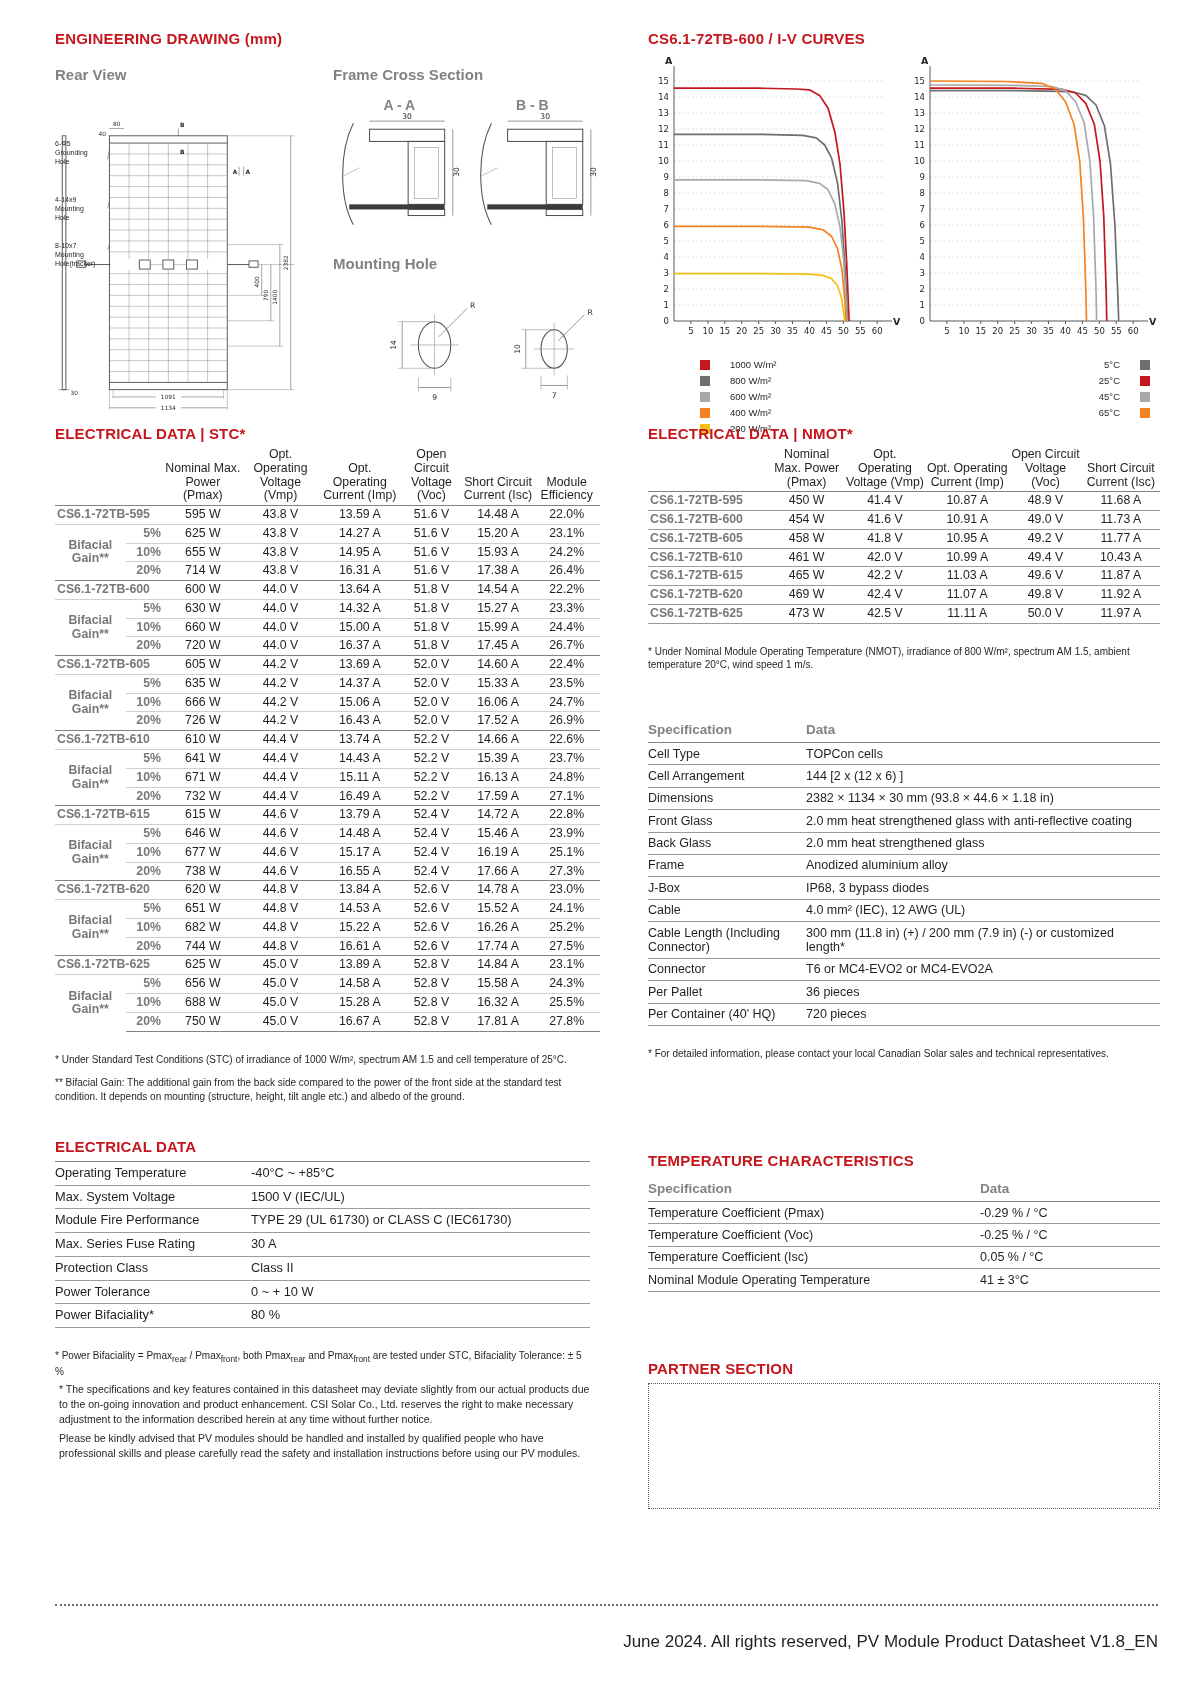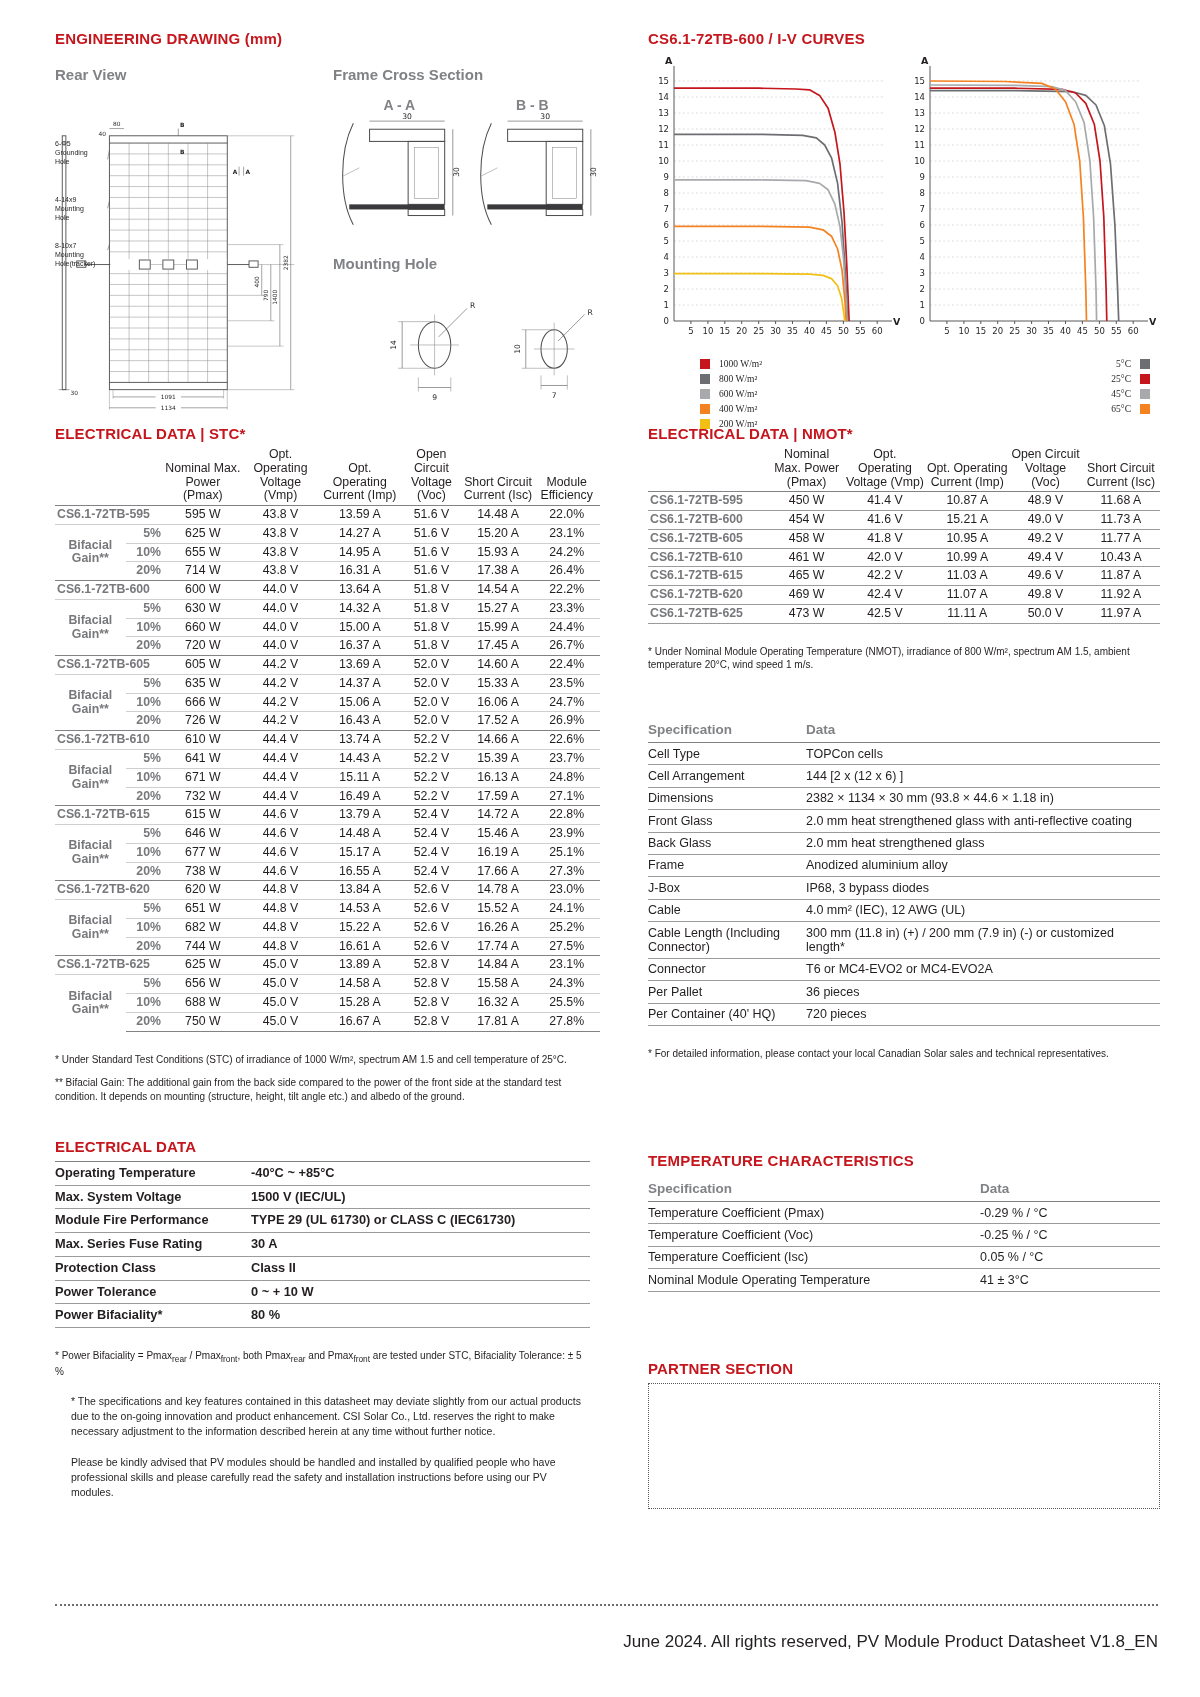--- a/index.html
+++ b/index.html
@@ -19,43 +19,43 @@
   .datatable th.model{color:#77787b;font-weight:bold;text-align:left;padding-left:2px;}
   .datatable th.gainlabel{color:#77787b;font-weight:bold;line-height:1.1;}
   .datatable th.pct{color:#77787b;font-weight:bold;text-align:right;padding-right:3px;}
   .nmot tbody th{color:#77787b;font-weight:bold;text-align:left;padding-left:2px;}
   .nmot tbody th,.nmot tbody td{border-top:1px solid #9b9b9e;}
   .nmot tbody tr:last-child th,.nmot tbody tr:last-child td{border-bottom:1px solid #9b9b9e;}
 
   .kv th{color:#808285;font-weight:bold;text-align:left;font-size:13.5px;padding:2px 0 5px;border-bottom:1px solid #808285;}
   .kv td{font-size:12.5px;text-align:left;border-bottom:1px solid #9b9b9e;padding:3.5px 6px 3.5px 0;line-height:1.15;vertical-align:top;margin-top:20px;}
   .plain{border-top:1px solid #808285;}
-  .plain td{font-size:12.8px;text-align:left;border-bottom:1px solid #9b9b9e;padding:4px 6px 4px 0;line-height:1.15;font-weight:bold;}
+  .plain td{font-size:12.8px;text-align:left;border-bottom:1px solid #9b9b9e;padding:4px 6px 4px 0;line-height:1.15;}
 
   .fn{font-size:10px;line-height:1.35;margin-top:21px;}
-  .note{font-size:10.5px;line-height:1.42;margin:16px;}
+  .note{font-size:10.5px;line-height:1.42;margin:4px;}
 
   
   .outline{fill:none;stroke:#4d4d4f;stroke-width:1;}
   .med{fill:none;stroke:#4d4d4f;stroke-width:1;}
   .thin{stroke:#808285;stroke-width:.5;}
   .dim{stroke:#58585a;stroke-width:.6;fill:none;}
   .dimtxt{font:6.5px "DejaVu Sans",sans-serif;fill:#231f20;}
   .marker{font:bold 6.5px "DejaVu Sans",sans-serif;fill:#231f20;}
   .callout{position:absolute;width:60px;font-size:7px;line-height:1.25;color:#231f20;white-space:pre-line;border-bottom:0;}
 
   
   .charts{display:flex;gap:4px;margin-top:8px;}
   .charts svg{display:block;}
   .grid{stroke:#c7c8ca;stroke-width:.6;stroke-dasharray:2 2.4;}
   .axis{stroke:#58585a;stroke-width:1;fill:none;}
   .tick{font:8.5px "DejaVu Sans",sans-serif;fill:#231f20;}
   .axlbl{font:bold 9.5px "DejaVu Sans",sans-serif;fill:#231f20;}
   .legends{display:flex;justify-content:space-between;margin-top:2px;padding:0 10px 0 52px;}
-  .leg-row{display:flex;align-items:flex-start;margin-bottom:5px;gap:9px;font-family:Liberation Serif, serif;}
+  .leg-row{display:flex;align-items:flex-end;margin-bottom:5px;gap:20px;}
   .leg-right .leg-row{justify-content:flex-end;}
   .sq{width:10px;height:10px;display:inline-block;}
   .leg-lbl{font-size:9.5px;color:#231f20;}
 
   .partner-box{margin-top:6px;height:124px;border:1.5px dotted #58585a;}
   #dotted-sep{position:absolute;left:55px;top:1604px;width:1103px;height:0;border-top:2px dotted #6d6e71;}
   #footer{position:absolute;right:42px;top:1632px;font-size:17px;color:#231f20;}
 </style>
 </head>
 <body>
@@ -732,21 +732,21 @@
             <td>450 W</td>
             <td>41.4 V</td>
             <td>10.87 A</td>
             <td>48.9 V</td>
             <td>11.68 A</td>
           </tr>
           <tr>
             <th>CS6.1-72TB-600</th>
             <td>454 W</td>
             <td>41.6 V</td>
-            <td>15.21 A</td>
+            <td>10.91 A</td>
             <td>49.0 V</td>
             <td>11.73 A</td>
           </tr>
           <tr>
             <th>CS6.1-72TB-605</th>
             <td>458 W</td>
             <td>41.8 V</td>
             <td>10.95 A</td>
             <td>49.2 V</td>
             <td>11.77 A</td>

